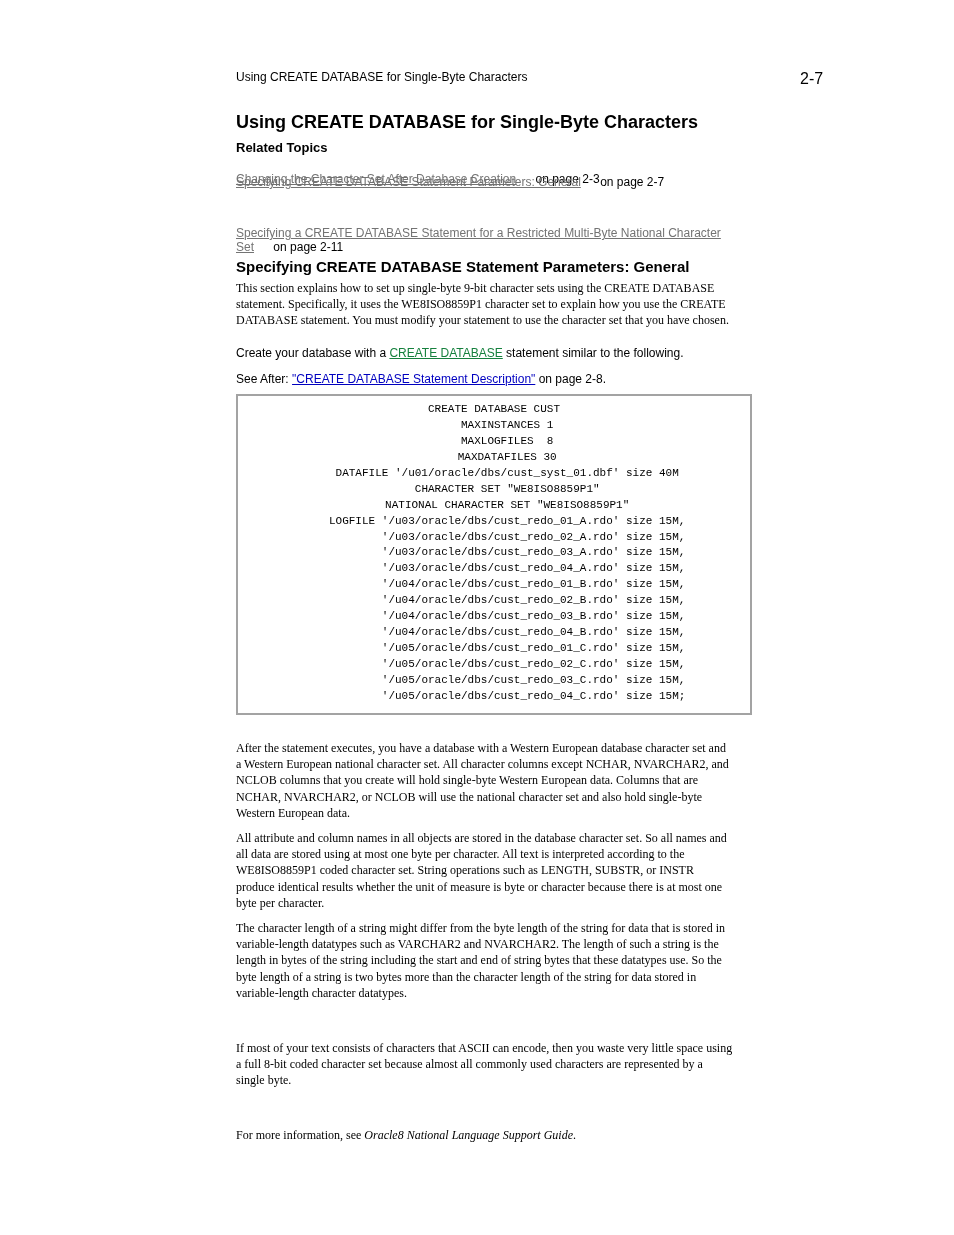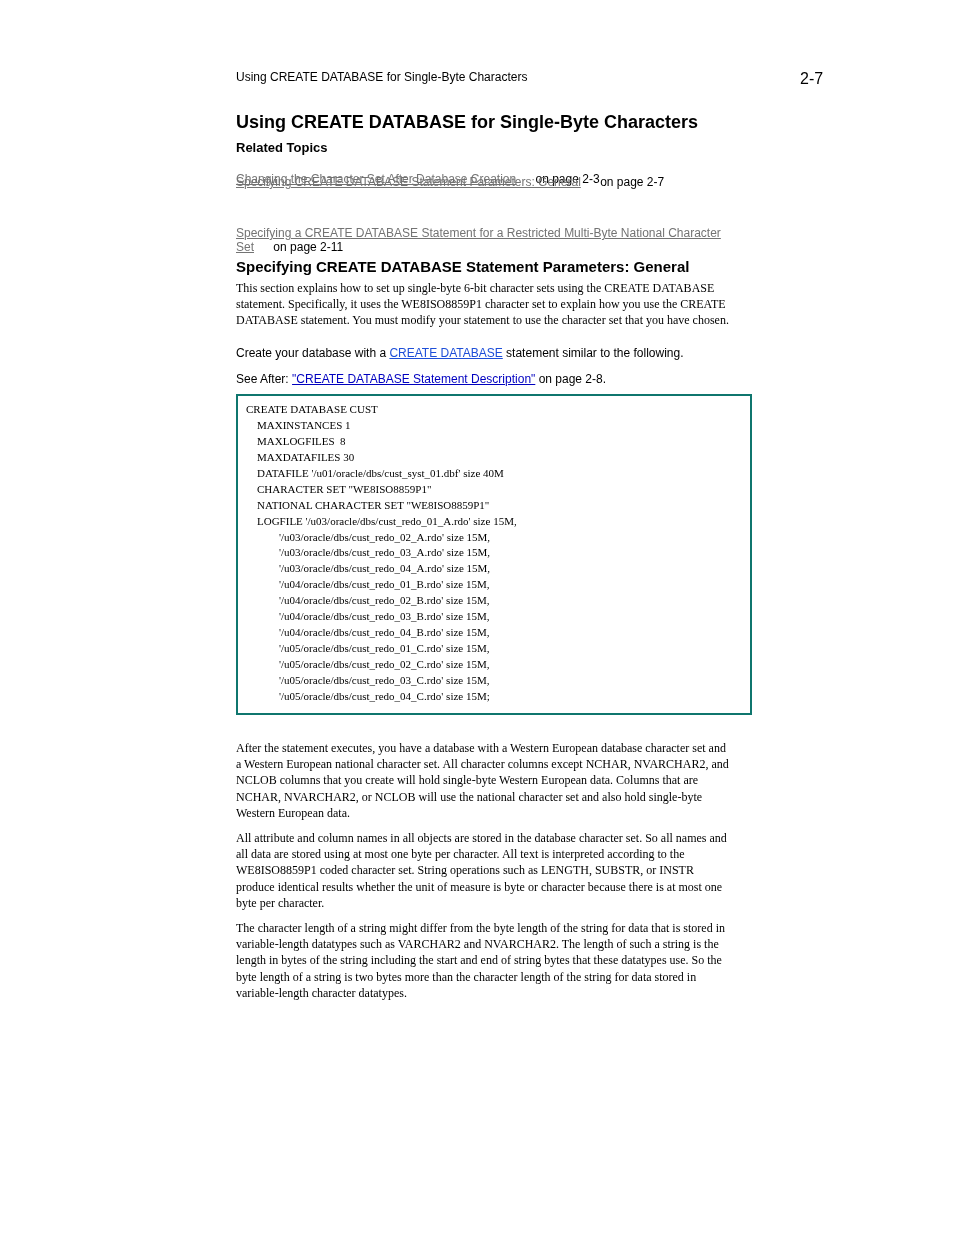--- a/index.html
+++ b/index.html
@@ -83,47 +83,48 @@
   .create-link-line {
     position: absolute;
     left: 236px;
     top: 346px;
     width: 498px;
     font-family: Arial, Helvetica, sans-serif;
     font-size: 12px;
   }
   .create-link-line a {
     text-decoration: underline;
-    color: #1d4ed8;
+    color: #15803d;
   }
   .see-link-line {
     position: absolute;
     left: 236px;
     top: 372px;
     width: 498px;
     font-family: Arial, Helvetica, sans-serif;
     font-size: 12px;
   }
   .see-link-line a {
     text-decoration: underline;
     color: #0000c0;
   }
 
   .codebox {
     position: absolute;
     left: 236px;
     top: 394px;
     width: 496px;
-    border: 2px solid #0f766e;
+    border: 2px solid #a3a3a3;
     padding: 6px 8px 8px 8px;
-    font-family: Liberation Serif, serif;
+    font-family: Liberation Mono, monospace;
     font-size: 11px;
     line-height: 1.45;
     color: #000;
     white-space: pre;
+    text-align: center;
   }
 
   .p2 { top: 740px; }
   .p3 { top: 830px; }
   .p4 { top: 920px; }
   .p5 { top: 1040px; }
   .footer {
     position: absolute;
     left: 236px;
     top: 1128px;
@@ -151,21 +152,21 @@
   </div>
   <div class="link-line ll2">
     <a href="#">Specifying CREATE DATABASE Statement Parameters: General</a><span class="sep"> on page 2-7</span>
   </div>
   <div class="link-line ll4">
     <a href="#">Specifying a CREATE DATABASE Statement for a Restricted Multi-Byte National Character Set</a><span class="sep"> on page 2-11</span>
   </div>
 
   <div class="section-title h-sub2">Specifying CREATE DATABASE Statement Parameters: General</div>
 
-  <div class="para p1">This section explains how to set up single-byte 6-bit character sets using the CREATE DATABASE statement. Specifically, it uses the WE8ISO8859P1 character set to explain how you use the CREATE DATABASE statement. You must modify your statement to use the character set that you have chosen.</div>
+  <div class="para p1">This section explains how to set up single-byte 9-bit character sets using the CREATE DATABASE statement. Specifically, it uses the WE8ISO8859P1 character set to explain how you use the CREATE DATABASE statement. You must modify your statement to use the character set that you have chosen.</div>
 
   <div class="create-link-line">
     <span>Create your database with a </span><a href="#">CREATE DATABASE</a><span> statement similar to the following.</span>
   </div>
 
   <div class="see-link-line">
     <span>See After: </span><a href="#">"CREATE DATABASE Statement Description"</a><span> on page 2-8.</span>
   </div>
 
   <div class="codebox">CREATE DATABASE CUST
@@ -184,14 +185,18 @@
             '/u04/oracle/dbs/cust_redo_03_B.rdo' size 15M,
             '/u04/oracle/dbs/cust_redo_04_B.rdo' size 15M,
             '/u05/oracle/dbs/cust_redo_01_C.rdo' size 15M,
             '/u05/oracle/dbs/cust_redo_02_C.rdo' size 15M,
             '/u05/oracle/dbs/cust_redo_03_C.rdo' size 15M,
             '/u05/oracle/dbs/cust_redo_04_C.rdo' size 15M;</div>
 
   <div class="para p2">After the statement executes, you have a database with a Western European database character set and a Western European national character set. All character columns except NCHAR, NVARCHAR2, and NCLOB columns that you create will hold single-byte Western European data. Columns that are NCHAR, NVARCHAR2, or NCLOB will use the national character set and also hold single-byte Western European data.</div>
   <div class="para p3">All attribute and column names in all objects are stored in the database character set. So all names and all data are stored using at most one byte per character. All text is interpreted according to the WE8ISO8859P1 coded character set. String operations such as LENGTH, SUBSTR, or INSTR produce identical results whether the unit of measure is byte or character because there is at most one byte per character.</div>
   <div class="para p4">The character length of a string might differ from the byte length of the string for data that is stored in variable-length datatypes such as VARCHAR2 and NVARCHAR2. The length of such a string is the length in bytes of the string including the start and end of string bytes that these datatypes use. So the byte length of a string is two bytes more than the character length of the string for data stored in variable-length character datatypes.</div>
-
+  <div class="para p5">If most of your text consists of characters that ASCII can encode, then you waste very little space using a full 8-bit coded character set because almost all commonly used characters are represented by a single byte.</div>
+
+  <div class="footer">
+    <span>For more information, see </span><span class="booktitle">Oracle8 National Language Support Guide</span><span>.</span>
+  </div>
 </div>
 
 </body></html>

